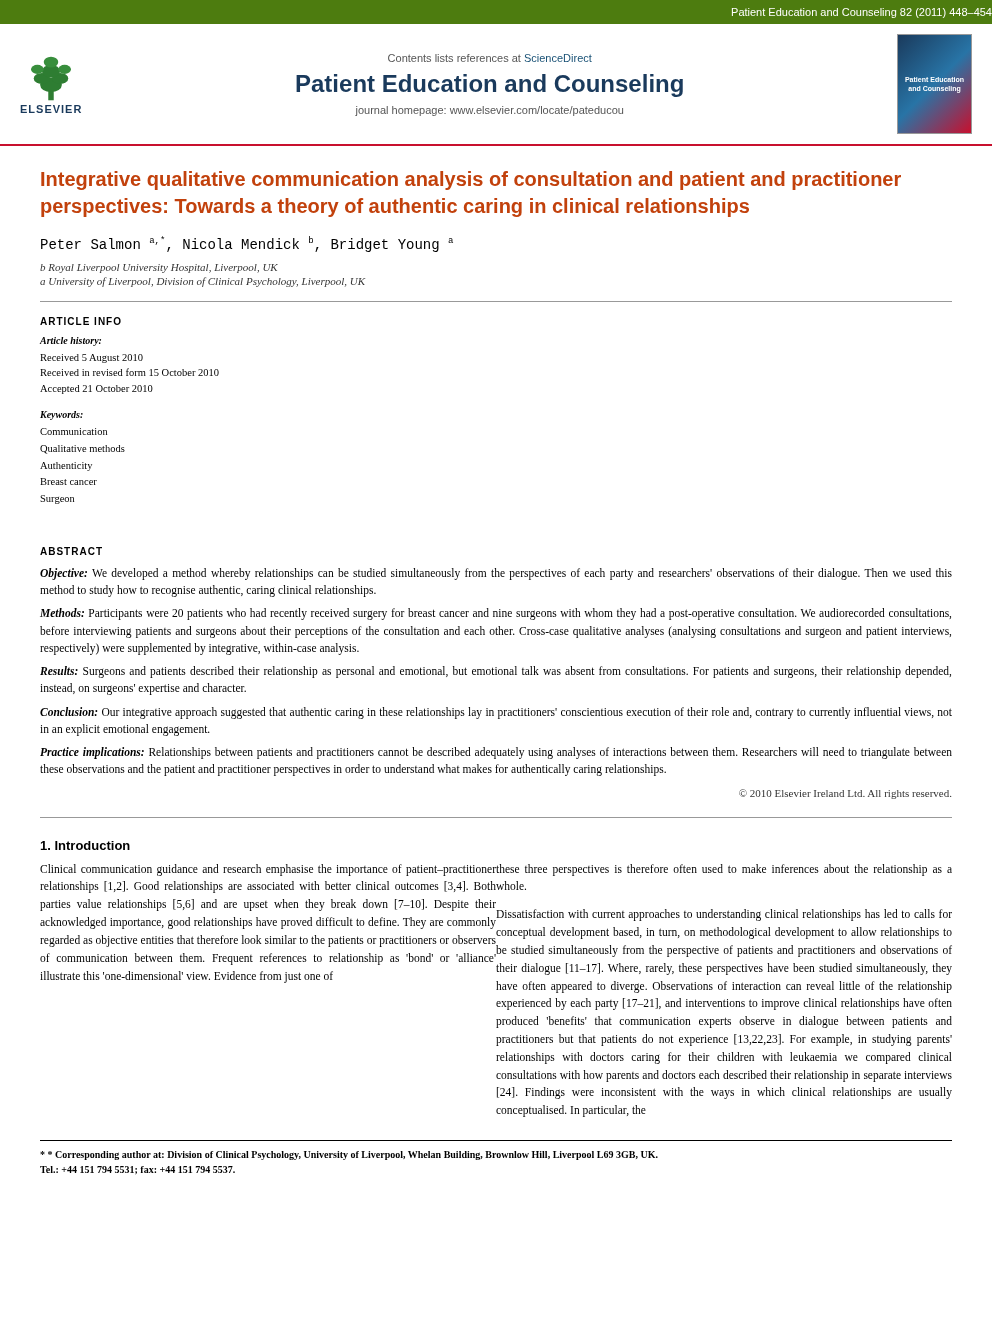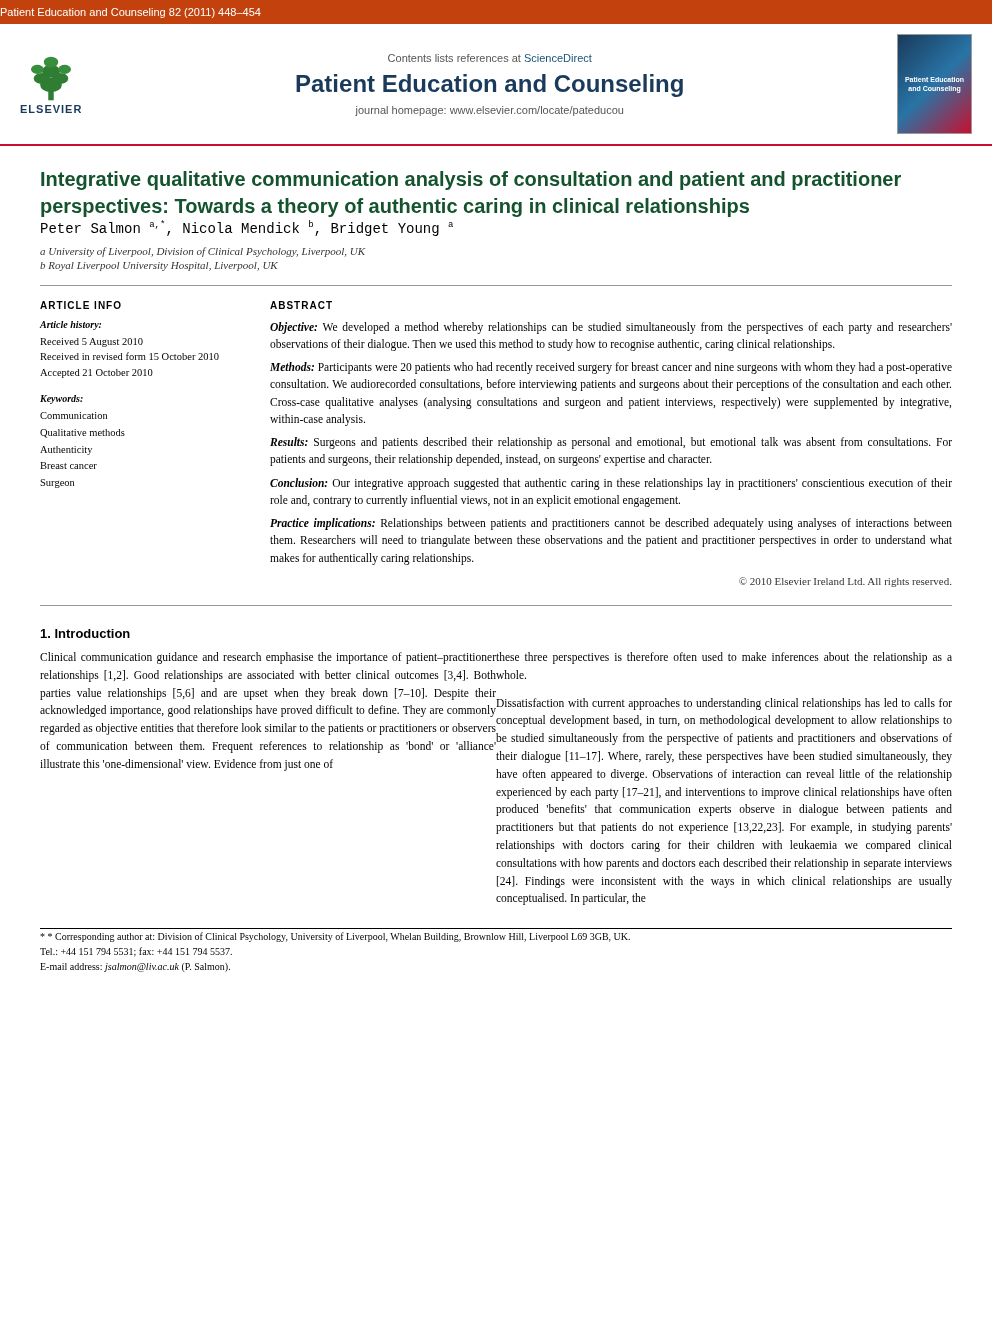--- a/index.html
+++ b/index.html
@@ -7,22 +7,22 @@
       font-family: "Times New Roman", Times, serif;
       font-size: 13px;
       background: #fff;
       color: #000;
       width: 992px;
       min-height: 1323px;
     }
 
     
     .top-bar {
-      background: #c2410c;
-      text-align: left;
+      background: #4d7c0f;
+      text-align: right;
       padding: 4px 0;
     }
     .top-bar span {
       color: #fff;
       font-size: 11px;
       font-family: Arial, sans-serif;
     }
 
     
     .journal-header {
@@ -93,22 +93,23 @@
 
     
     .main-content {
       padding: 20px 40px;
     }
 
     
     .article-title {
       font-size: 20px;
       font-weight: bold;
-      color: #14532d;
+      color: #c2410c;
       line-height: 1.35;
+      margin-bottom: 16px;
       font-family: Arial, sans-serif;
     }
 
     
     .authors {
       font-size: 14px;
       margin-bottom: 8px;
       font-family: Liberation Mono, monospace;
     }
     .author-sup {
@@ -127,22 +128,23 @@
     
     .divider {
       border: none;
       border-top: 1px solid #999;
       margin: 14px 0;
     }
 
     
     .two-col {
       display: flex;
-      gap: 30px;
+      gap: 38px;
       margin-bottom: 18px;
+      flex-direction: column;
     }
     .col-left {
       width: 200px;
       flex-shrink: 0;
     }
     .col-right {
       flex: 1;
     }
 
     
@@ -216,22 +218,24 @@
       font-size: 13px;
       font-weight: bold;
       margin-bottom: 8px;
       font-family: Arial, sans-serif;
     }
 
     
     .footnote-area {
       margin-top: 20px;
       border-top: 1px solid #000;
+      padding-top: 6px;
       font-size: 10px;
       line-height: 1.5;
+      font-weight: bold;
     }
 
     
     .bottom-info {
       margin-top: 16px;
       font-size: 10px;
       color: #333;
     }
   </style>
 </head>
@@ -274,22 +278,22 @@
 </div>
 
 <div class="main-content">
 
   <div class="article-title">Integrative qualitative communication analysis of consultation and patient and practitioner perspectives: Towards a theory of authentic caring in clinical relationships</div>
 
   <div class="authors">
     <span>Peter Salmon </span><span class="author-sup">a,*</span><span>, Nicola Mendick </span><span class="author-sup">b</span><span>, Bridget Young </span><span class="author-sup">a</span>
   </div>
 
+  <div class="affiliations">b Royal Liverpool University Hospital, Liverpool, UK</div>
   <div class="affiliations">a University of Liverpool, Division of Clinical Psychology, Liverpool, UK</div>
-  <div class="affiliations">b Royal Liverpool University Hospital, Liverpool, UK</div>
 
   <hr class="divider">
 
   <div class="two-col">
 
     <div class="col-left">
       <div class="section-label">ARTICLE INFO</div>
 
       <div class="article-history-label">Article history:</div>
       <div class="article-history-item">Received 5 August 2010</div>
@@ -357,21 +361,16 @@
       </div>
     </div>
   </div>
 
   <div class="footnote-area">
     <div>
       <span style="font-size:10px;">* </span>
       <span>* Corresponding author at: Division of Clinical Psychology, University of Liverpool, Whelan Building, Brownlow Hill, Liverpool L69 3GB, UK.</span>
     </div>
     <div>Tel.: +44 151 794 5531; fax: +44 151 794 5537.</div>
-    <div>
-      <span>E-mail address:</span>
-      <span style="font-style:italic;">jsalmon@liv.ac.uk</span>
-      <span>(P. Salmon).</span>
-    </div>
   </div>
 
 
 </div>
 
 </body></html>

